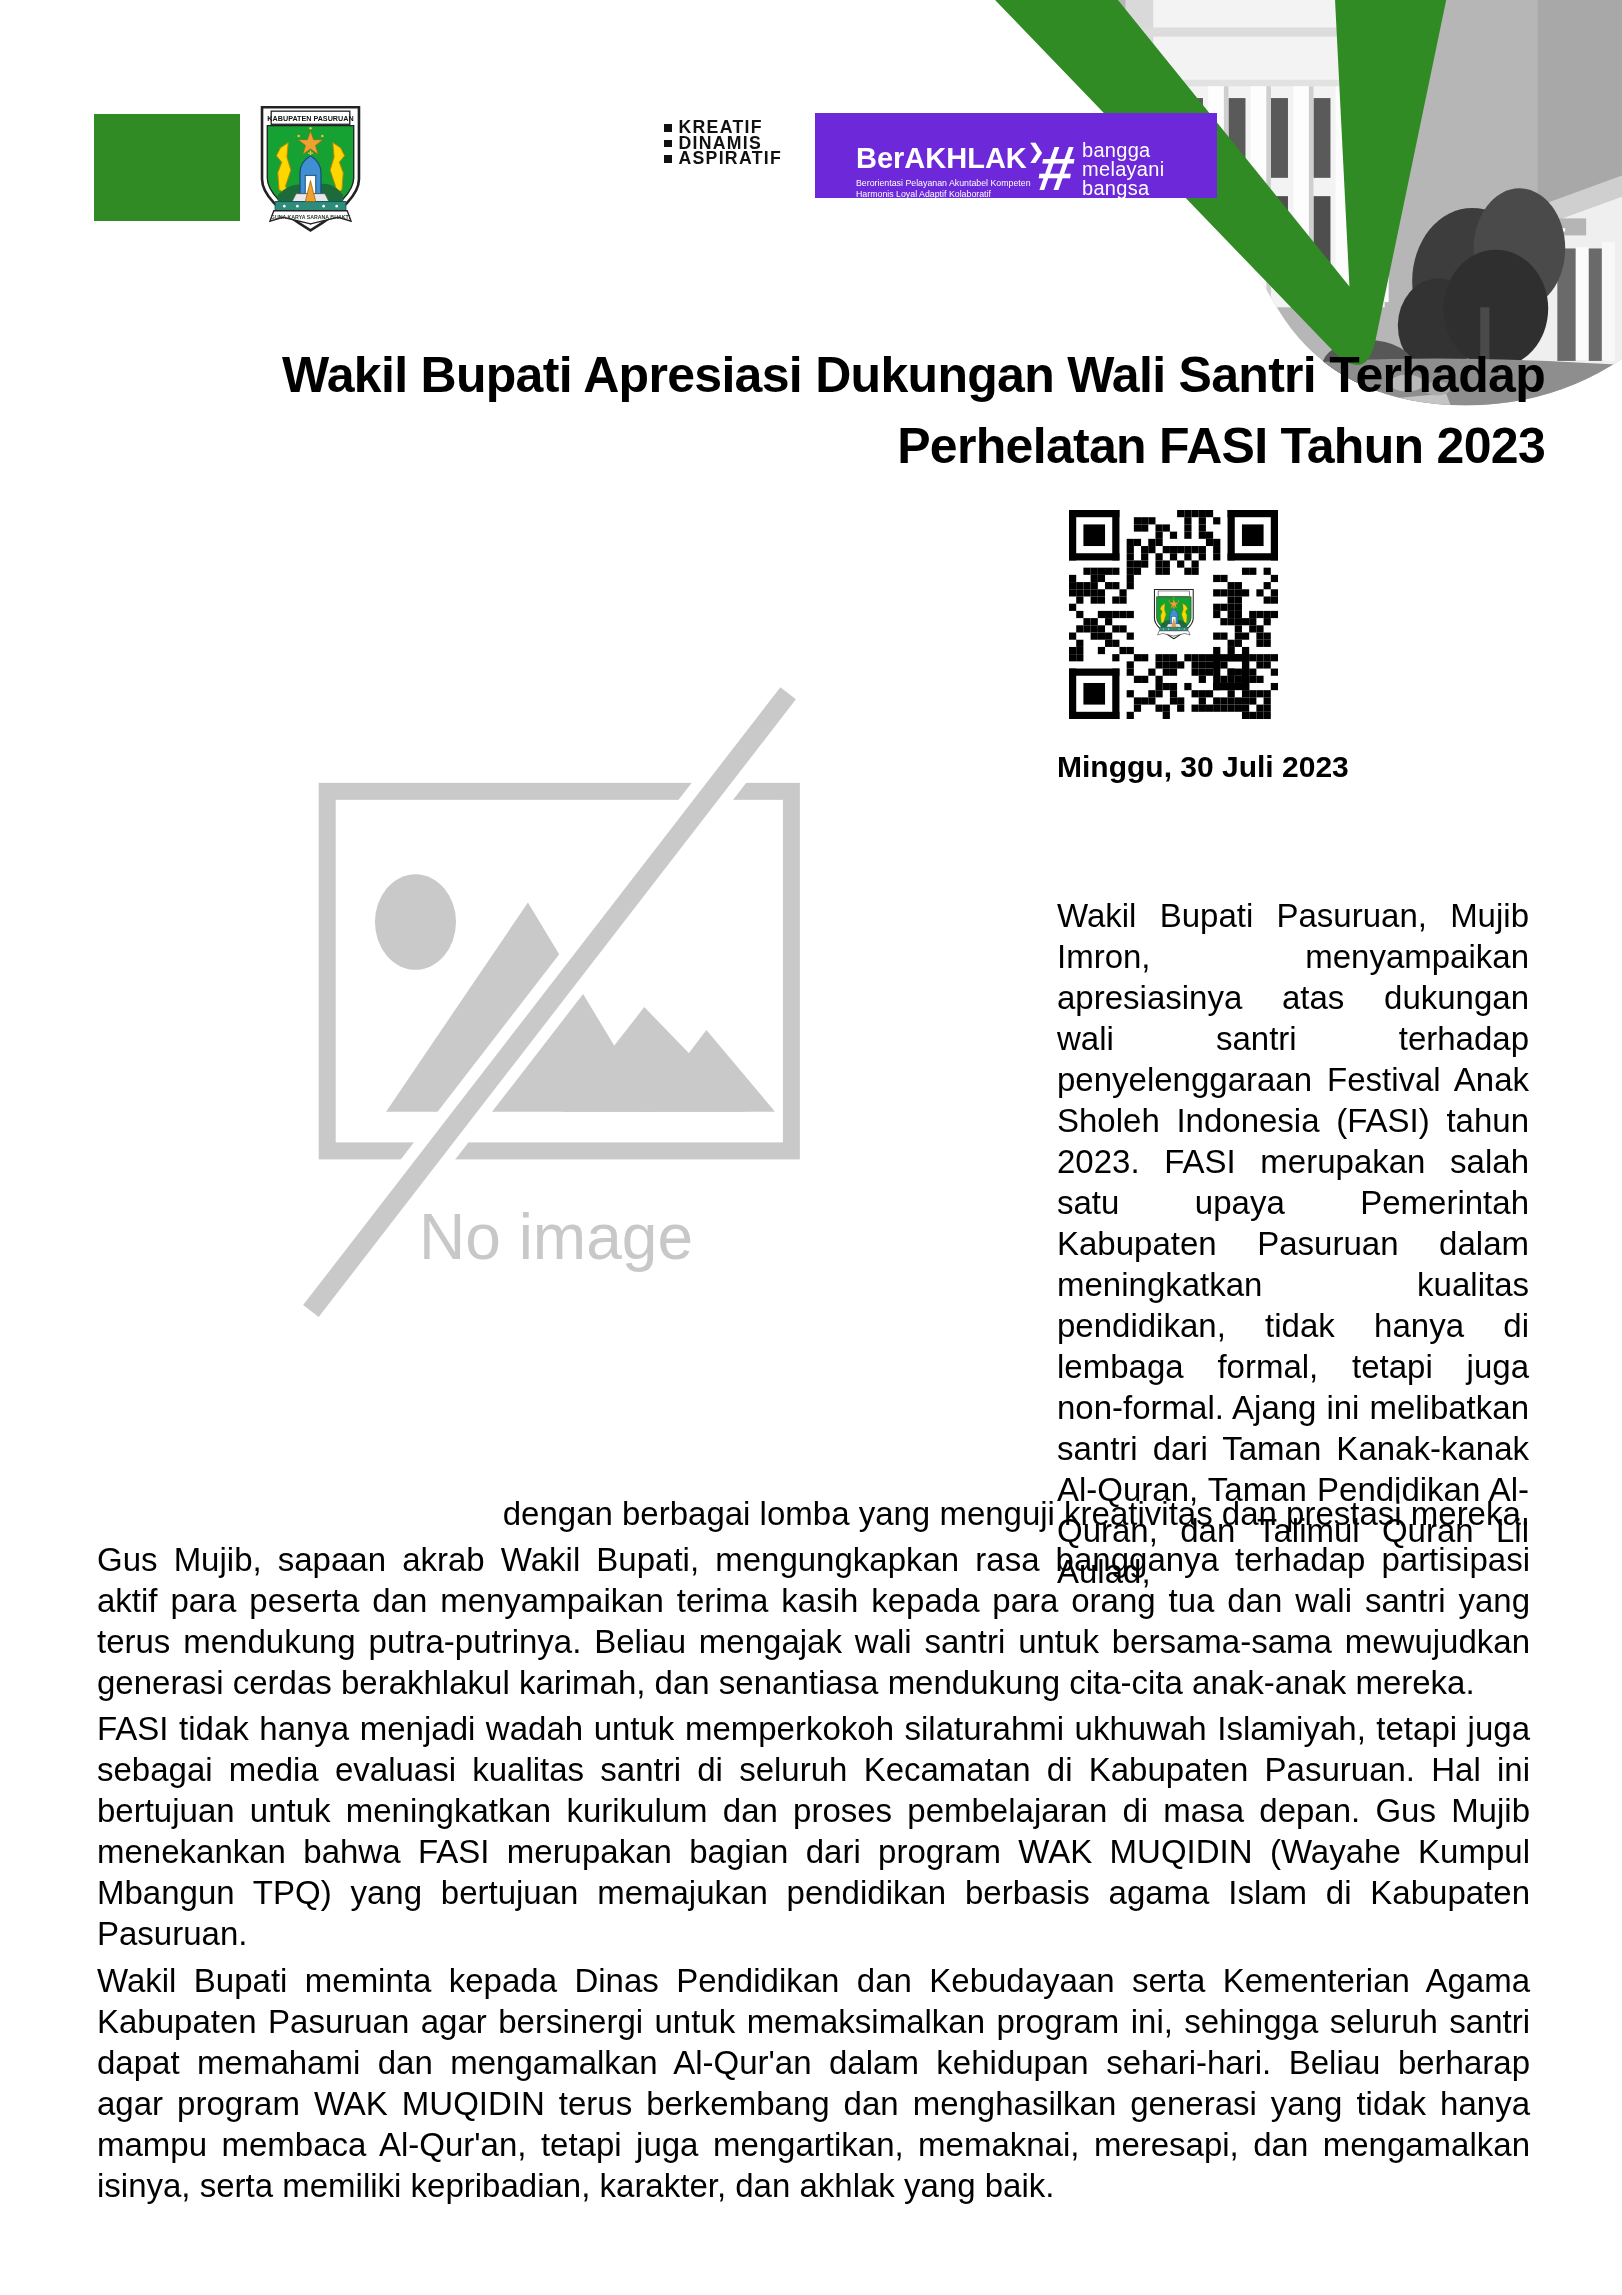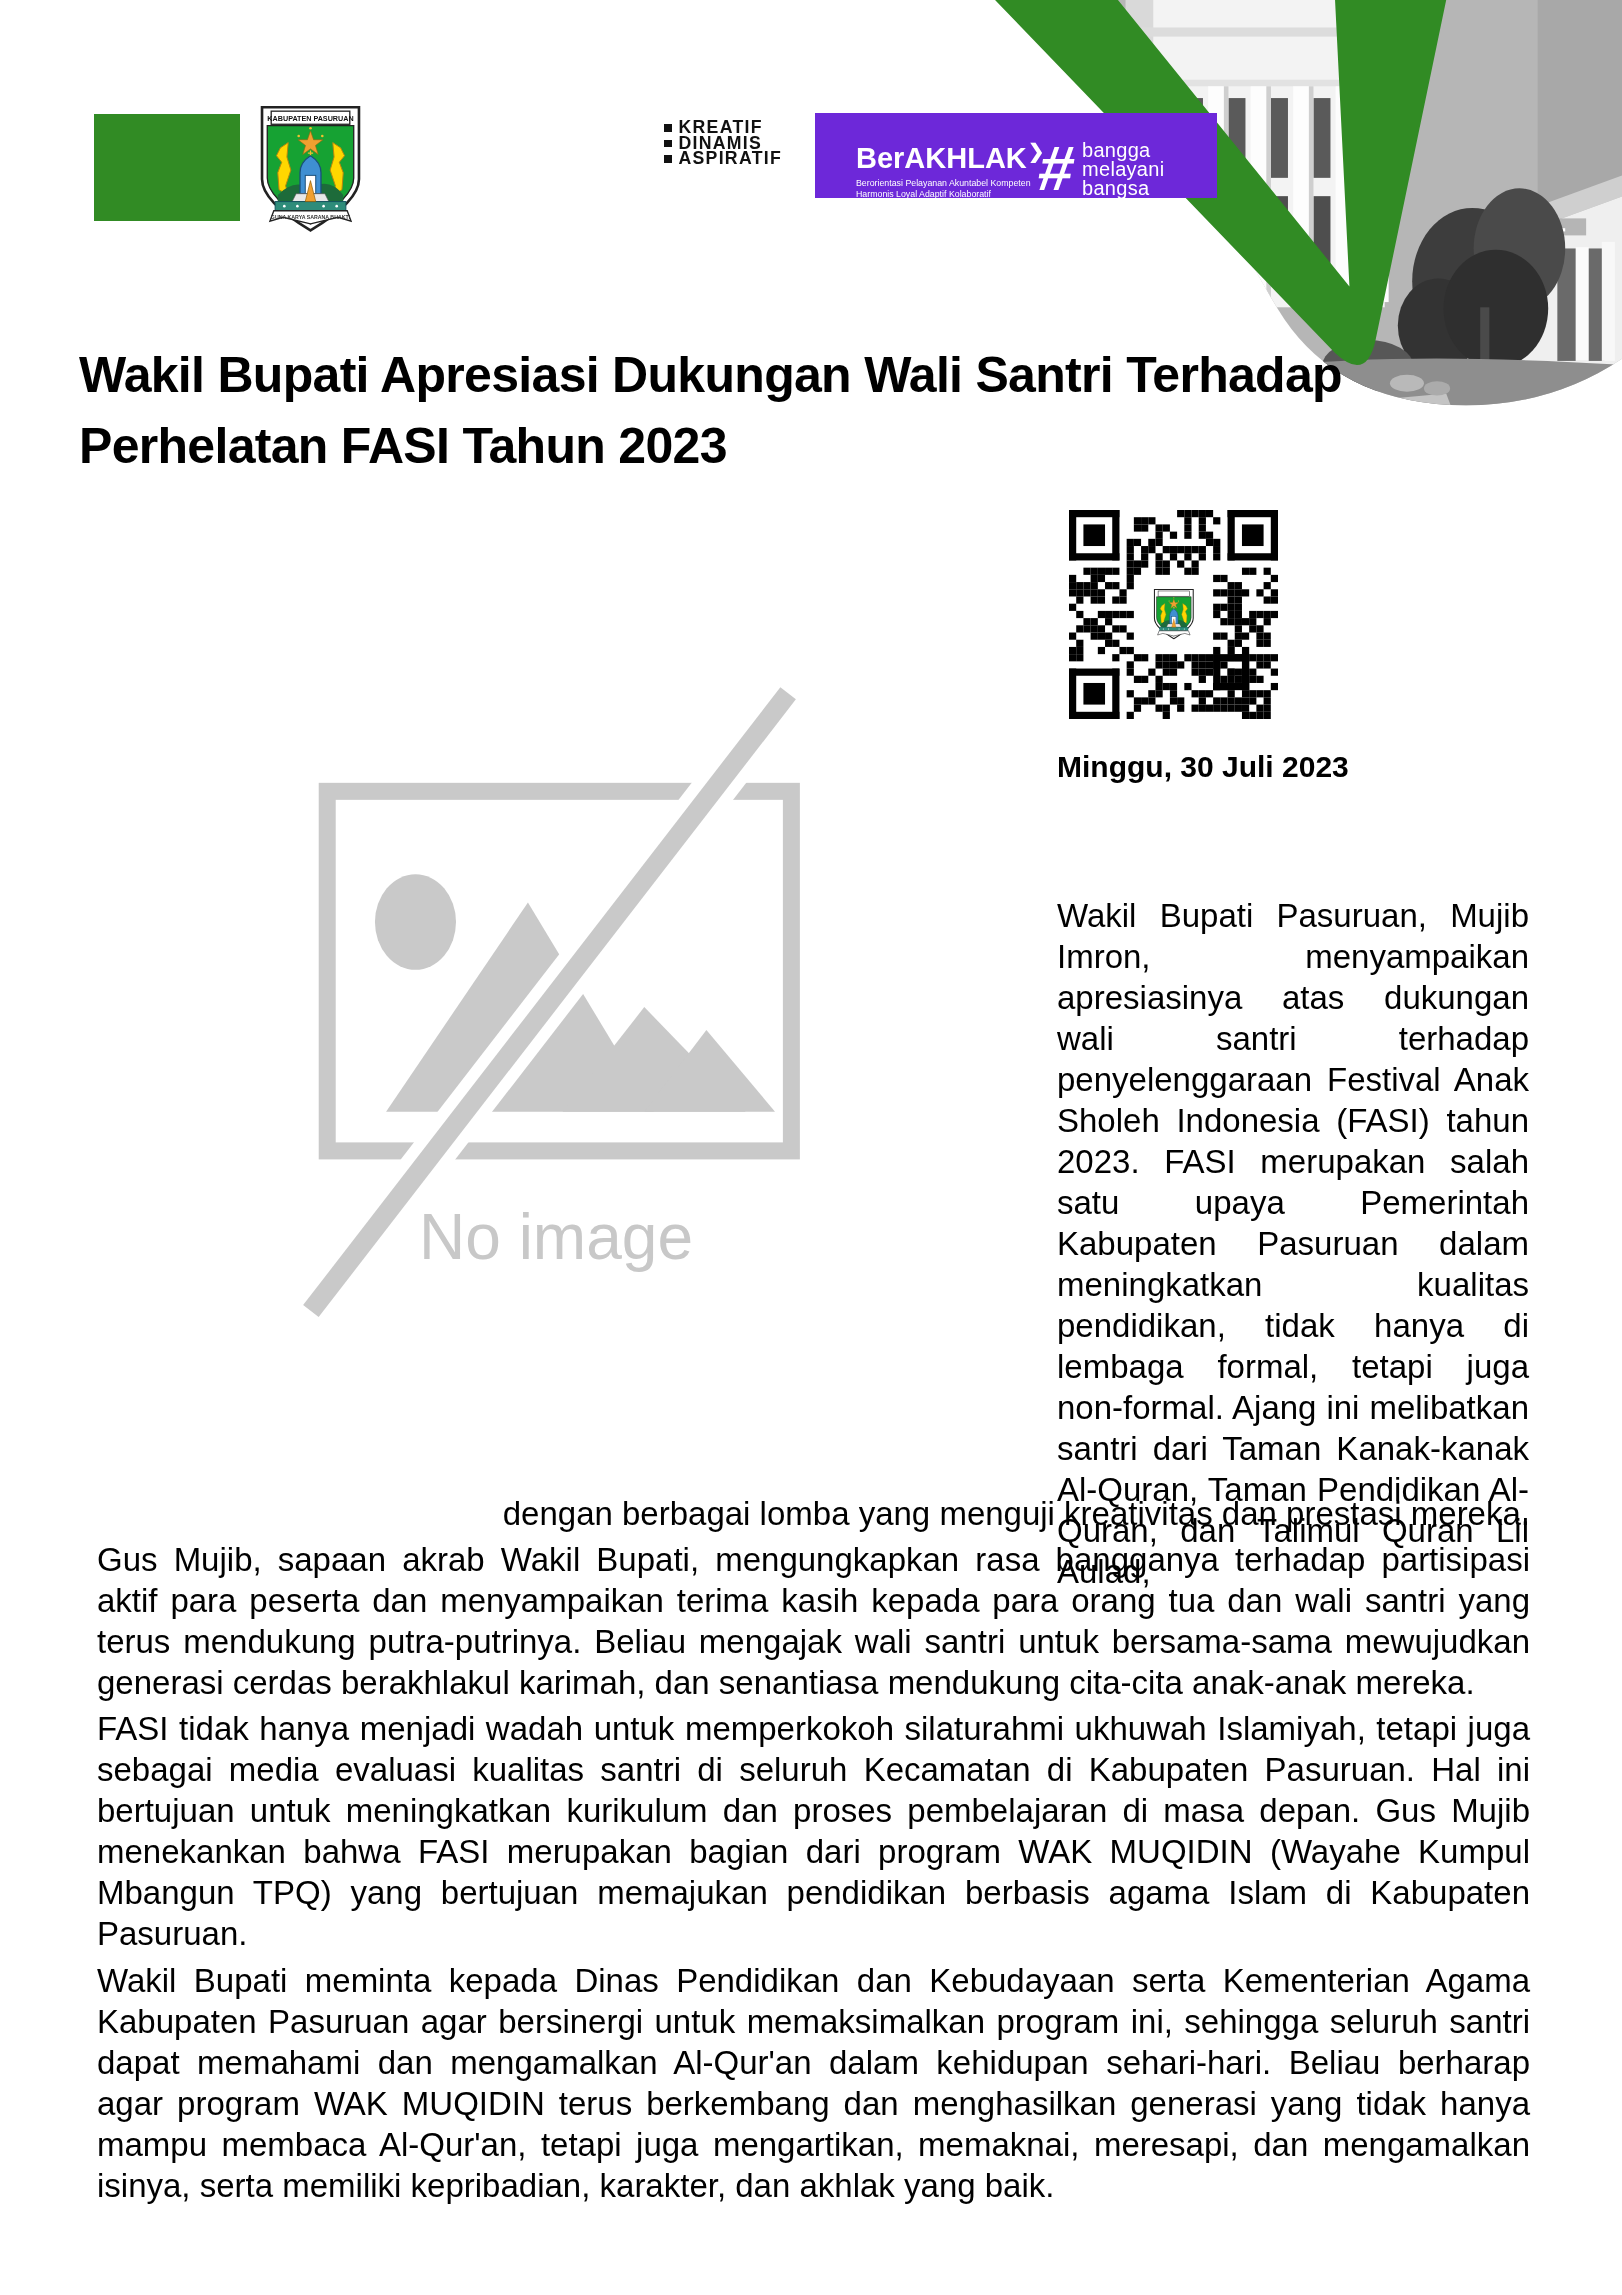--- a/index.html
+++ b/index.html
@@ -24,21 +24,21 @@
   .berakhlak-sub{position:absolute;left:41px;top:65px;color:#fff;font-size:8.8px;line-height:10.5px;
                  font-weight:400;white-space:nowrap;}
   .hashtag{position:absolute;left:224px;top:23.6px;color:#fff;font-weight:800;font-size:63px;
            line-height:63px;transform:skewX(-8deg);}
   .hash-lines{position:absolute;left:267px;top:27.5px;color:#fff;font-weight:400;font-size:20px;
               line-height:19px;letter-spacing:0.3px;}
 
   .corner-art{position:absolute;left:949px;top:0;}
 
   
-  .title{position:absolute;left:79px;top:340px;width:1466px;text-align:left;color:#000;
+  .title{position:absolute;left:79px;top:340px;width:1466px;text-align:right;color:#000;
          font-size:50px;line-height:71px;font-weight:700;letter-spacing:-0.7px;}
   .qr{position:absolute;left:1069px;top:510px;}
   .date{position:absolute;left:1057px;top:750px;font-size:30px;font-weight:700;color:#000;}
   .rightcol{position:absolute;left:1057px;top:862px;width:472px;font-size:33px;line-height:41px;
             text-align:justify;color:#000;}
   .placeholder{position:absolute;left:288px;top:667px;}
   .bodytext{position:absolute;left:97px;top:1493px;width:1433px;font-size:33px;line-height:41px;
             color:#000;}
   .bodytext p{margin:0 0 5.2px 0;text-align:justify;}
   .bodytext p.first{text-align:right;}

